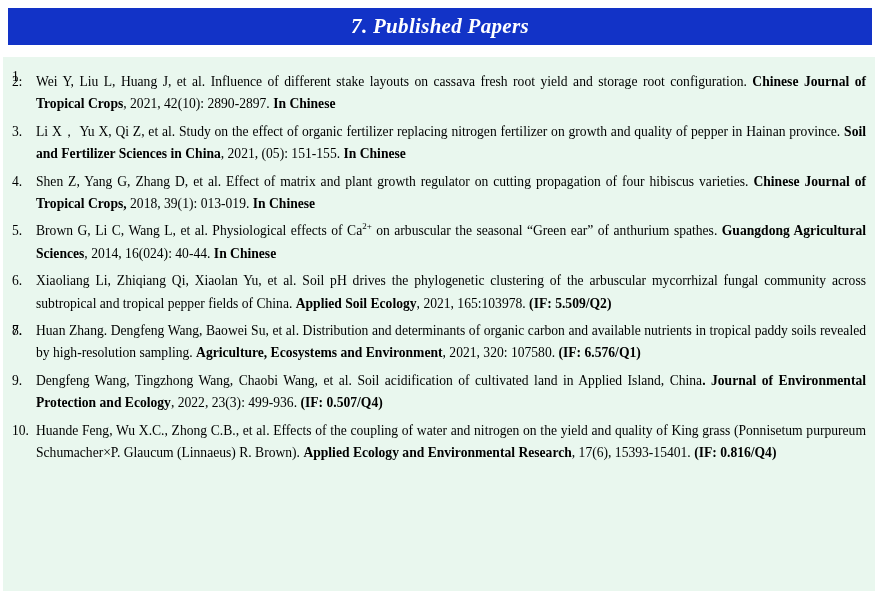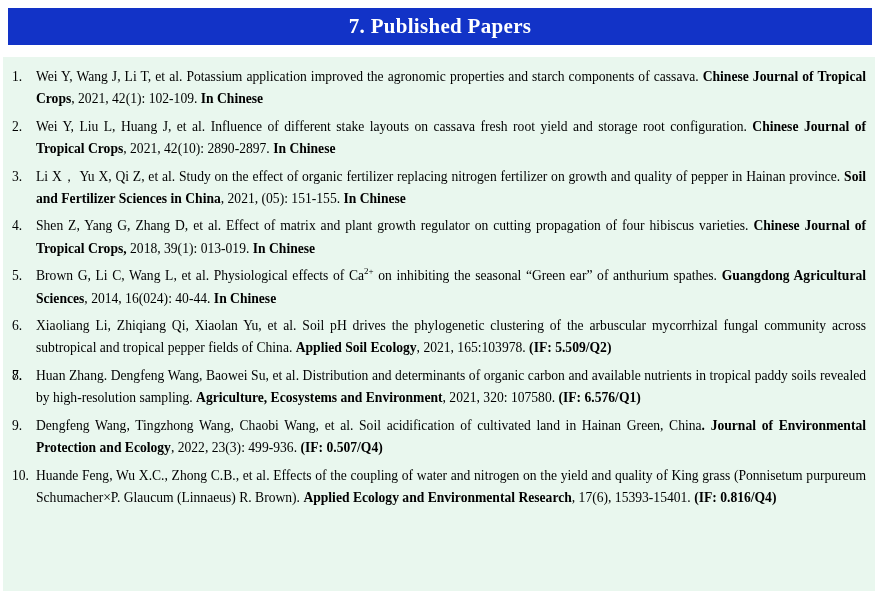--- a/index.html
+++ b/index.html
@@ -19,20 +19,21 @@
   }
   .header-bar {
     position: absolute;
     left: 8px;
     top: 8px;
     right: 7px;
     height: 37px;
     display: flex;
     align-items: center;
     justify-content: center;
+    font-style: italic;
   }
   .header-title {
     color: #ffffff;
     font-size: 21px;
     font-weight: 700;
     letter-spacing: 0.3px;
   }
   .content-box {
     position: absolute;
     left: 3px;
@@ -67,24 +68,24 @@
   }
 </style>
 </head>
 <body>
 
 <div class="slide">
   <div class="header-bar" style="background: rgb(18, 51, 199);">
     <span class="header-title" style="color: rgb(255, 255, 255);">7. Published Papers</span>
   </div>
   <div class="content-box" style="background: rgb(233, 247, 238);">
-      <div class="ref-item"><span class="ref-num">1.</span><span class="ref-text"><span>Wei Y, Wang J, Li T, et al. Potassium application improved the agronomic properties and starch components of cassava. </span><span class="b">Chinese Journal of Tropical Crops</span><span>, 2021, 42(1): 102-109. </span><span class="b">In Chinese</span></span></div>
+      <div class="ref-item"><span class="ref-num">1.</span></div>
       <div class="ref-item"><span class="ref-num">2.</span><span class="ref-text"><span>Wei Y, Liu L, Huang J, et al. Influence of different stake layouts on cassava fresh root yield and storage root configuration. </span><span class="b">Chinese Journal of Tropical Crops</span><span>, 2021, 42(10): 2890-2897. </span><span class="b">In Chinese</span></span></div>
       <div class="ref-item"><span class="ref-num">3.</span><span class="ref-text"><span>Li X， Yu X, Qi Z, et al. Study on the effect of organic fertilizer replacing nitrogen fertilizer on growth and quality of pepper in Hainan province. </span><span class="b">Soil and Fertilizer Sciences in China</span><span>, 2021, (05): 151-155. </span><span class="b">In Chinese</span></span></div>
       <div class="ref-item"><span class="ref-num">4.</span><span class="ref-text"><span>Shen Z, Yang G, Zhang D, et al. Effect of matrix and plant growth regulator on cutting propagation of four hibiscus varieties. </span><span class="b">Chinese Journal of Tropical Crops,</span><span> 2018, 39(1): 013-019. </span><span class="b">In Chinese</span></span></div>
-      <div class="ref-item"><span class="ref-num">5.</span><span class="ref-text"><span>Brown G, Li C, Wang L, et al. Physiological effects of Ca</span><sup>2+</sup><span> on inhibiting the seasonal “Green ear” of anthurium spathes. </span><span class="b">Guangdong Agricultural Sciences</span><span>, 2014, 16(024): 40-44. </span><span class="b">In Chinese</span></span></div>
+      <div class="ref-item"><span class="ref-num">5.</span><span class="ref-text"><span>Brown G, Li C, Wang L, et al. Physiological effects of Ca</span><sup>2+</sup><span> on arbuscular the seasonal “Green ear” of anthurium spathes. </span><span class="b">Guangdong Agricultural Sciences</span><span>, 2014, 16(024): 40-44. </span><span class="b">In Chinese</span></span></div>
       <div class="ref-item"><span class="ref-num">6.</span><span class="ref-text"><span>Xiaoliang Li, Zhiqiang Qi, Xiaolan Yu, et al. Soil pH drives the phylogenetic clustering of the arbuscular mycorrhizal fungal community across subtropical and tropical pepper fields of China. </span><span class="b">Applied Soil Ecology</span><span>, 2021, 165:103978. </span><span class="b">(IF: 5.509/Q2)</span></span></div>
       <div class="ref-item"><span class="ref-num">7.</span></div>
       <div class="ref-item"><span class="ref-num">8.</span><span class="ref-text"><span>Huan Zhang. Dengfeng Wang, Baowei Su, et al. Distribution and determinants of organic carbon and available nutrients in tropical paddy soils revealed by high-resolution sampling. </span><span class="b">Agriculture, Ecosystems and Environment</span><span>, 2021, 320: 107580. </span><span class="b">(IF: 6.576/Q1)</span></span></div>
-      <div class="ref-item"><span class="ref-num">9.</span><span class="ref-text"><span>Dengfeng Wang, Tingzhong Wang, Chaobi Wang, et al. Soil acidification of cultivated land in Hainan Green, China</span><span class="b">. Journal of Environmental Protection and Ecology</span><span>, 2022, 23(3): 499-936. </span><span class="b">(IF: 0.507/Q4)</span></span></div>
+      <div class="ref-item"><span class="ref-num">9.</span><span class="ref-text"><span>Dengfeng Wang, Tingzhong Wang, Chaobi Wang, et al. Soil acidification of cultivated land in Applied Island, China</span><span class="b">. Journal of Environmental Protection and Ecology</span><span>, 2022, 23(3): 499-936. </span><span class="b">(IF: 0.507/Q4)</span></span></div>
       <div class="ref-item"><span class="ref-num">10.</span><span class="ref-text"><span>Huande Feng, Wu X.C., Zhong C.B., et al. Effects of the coupling of water and nitrogen on the yield and quality of King grass (Ponnisetum purpureum Schumacher×P. Glaucum (Linnaeus) R. Brown). </span><span class="b">Applied Ecology and Environmental Research</span><span>, 17(6), 15393-15401. </span><span class="b">(IF: 0.816/Q4)</span></span></div>
     </div>
 </div>
 
 </body></html>

